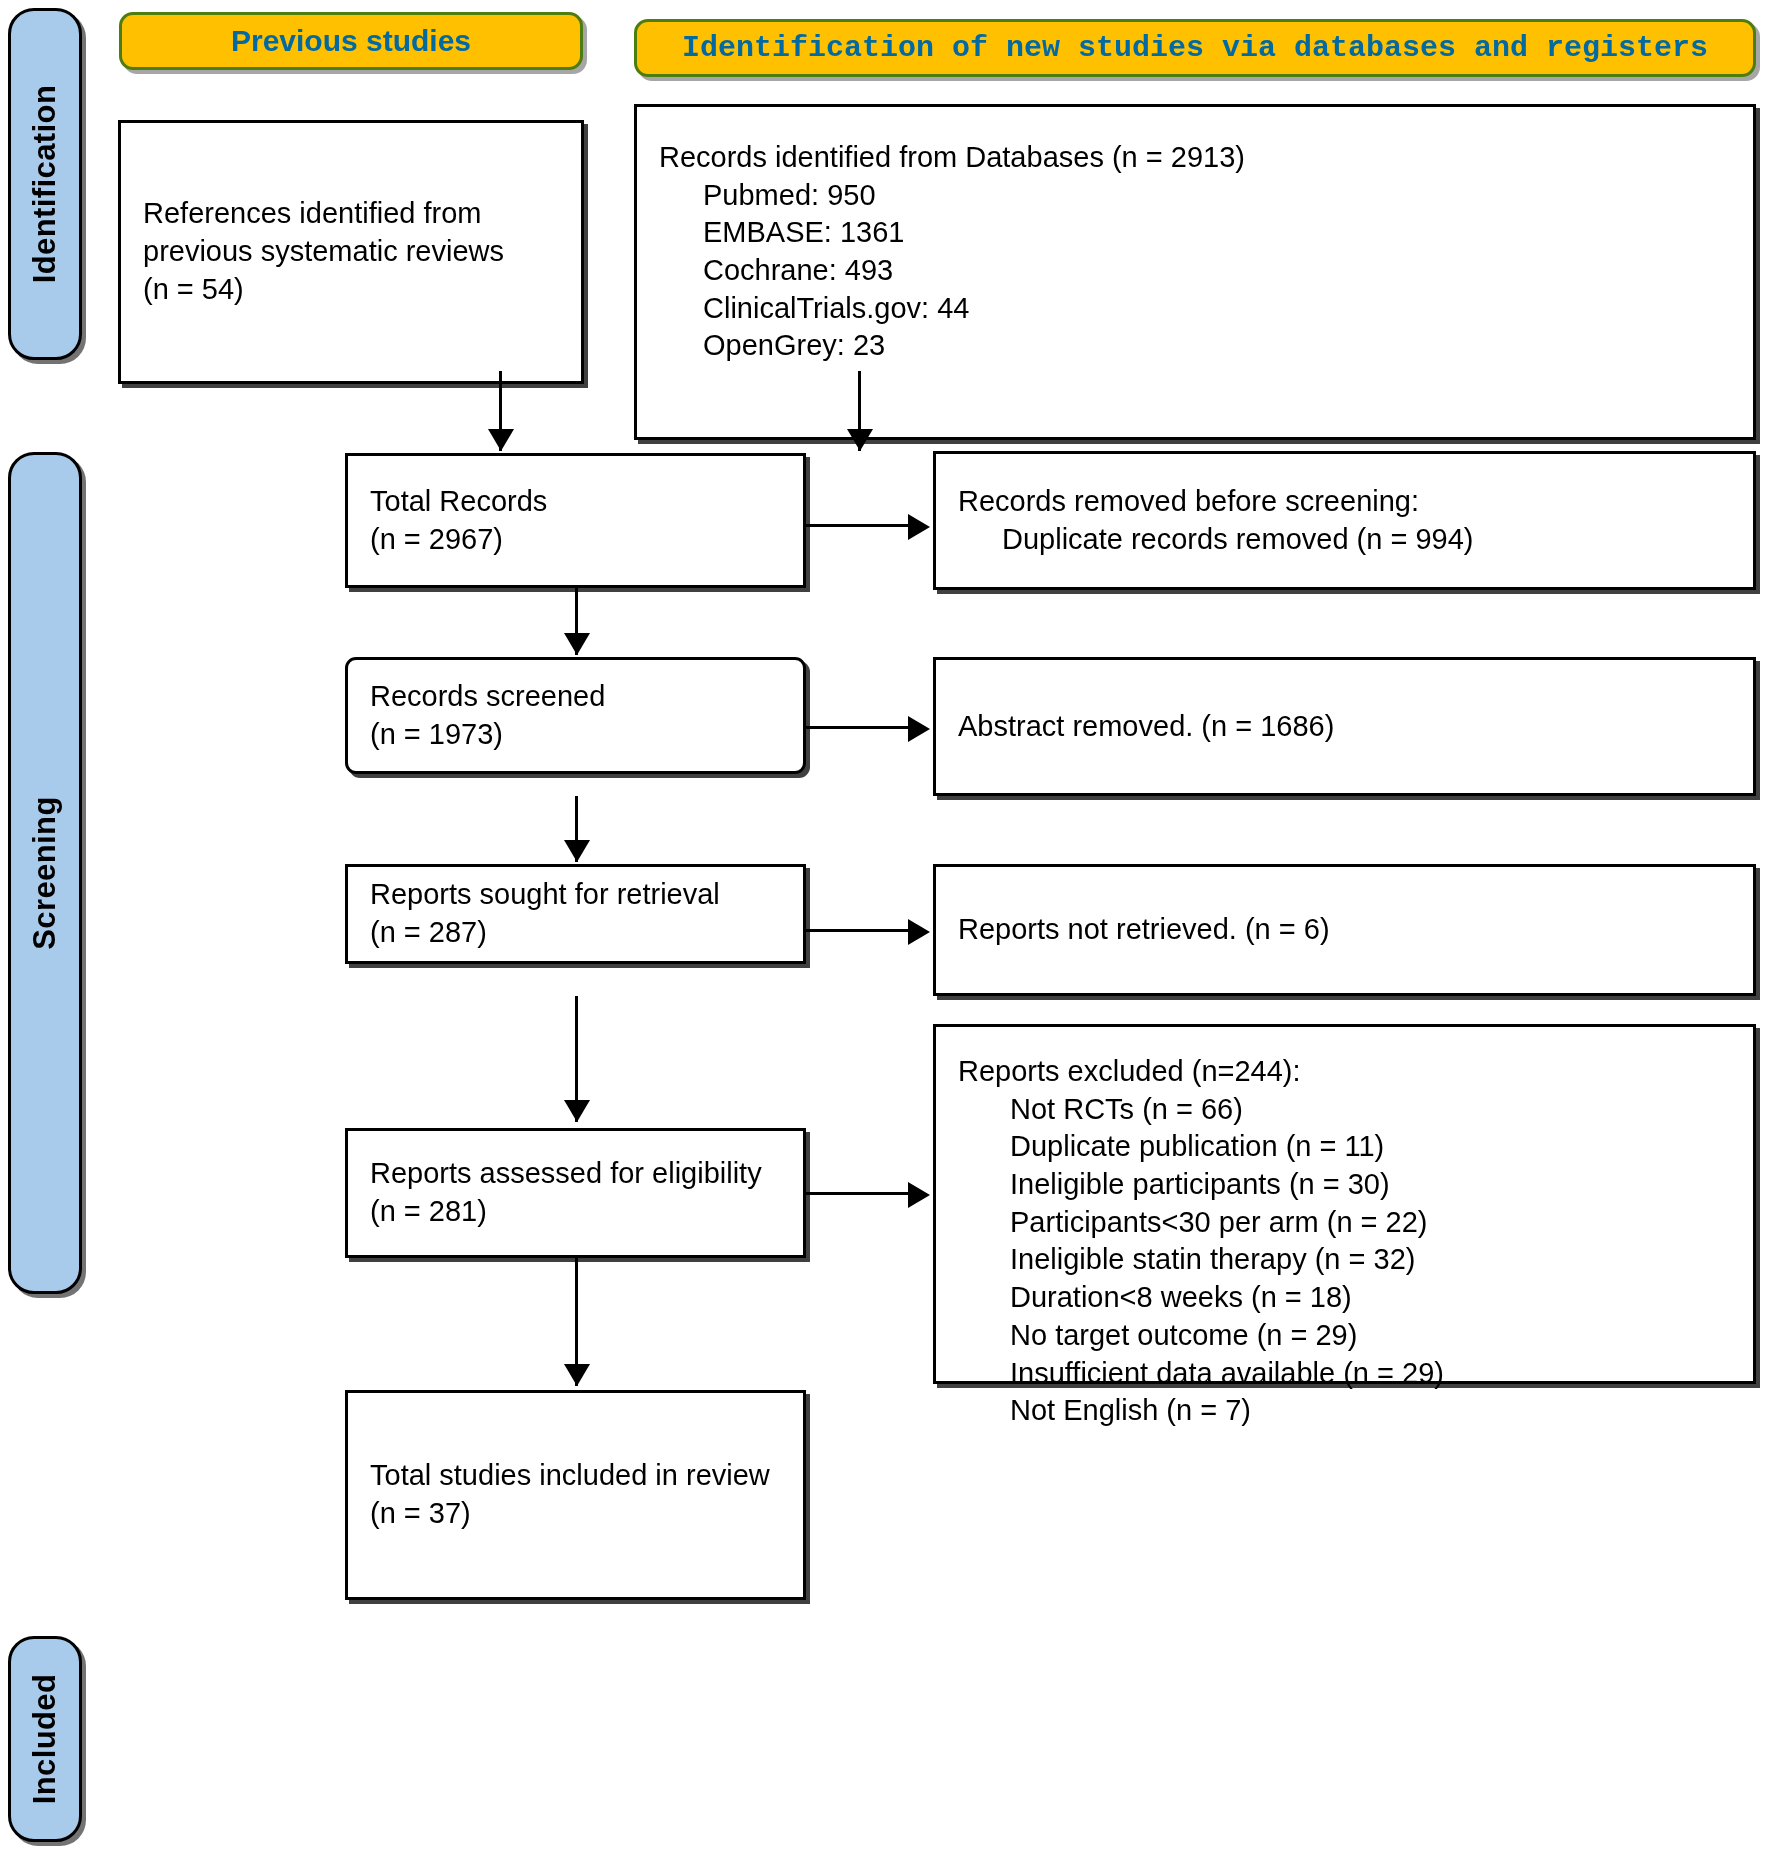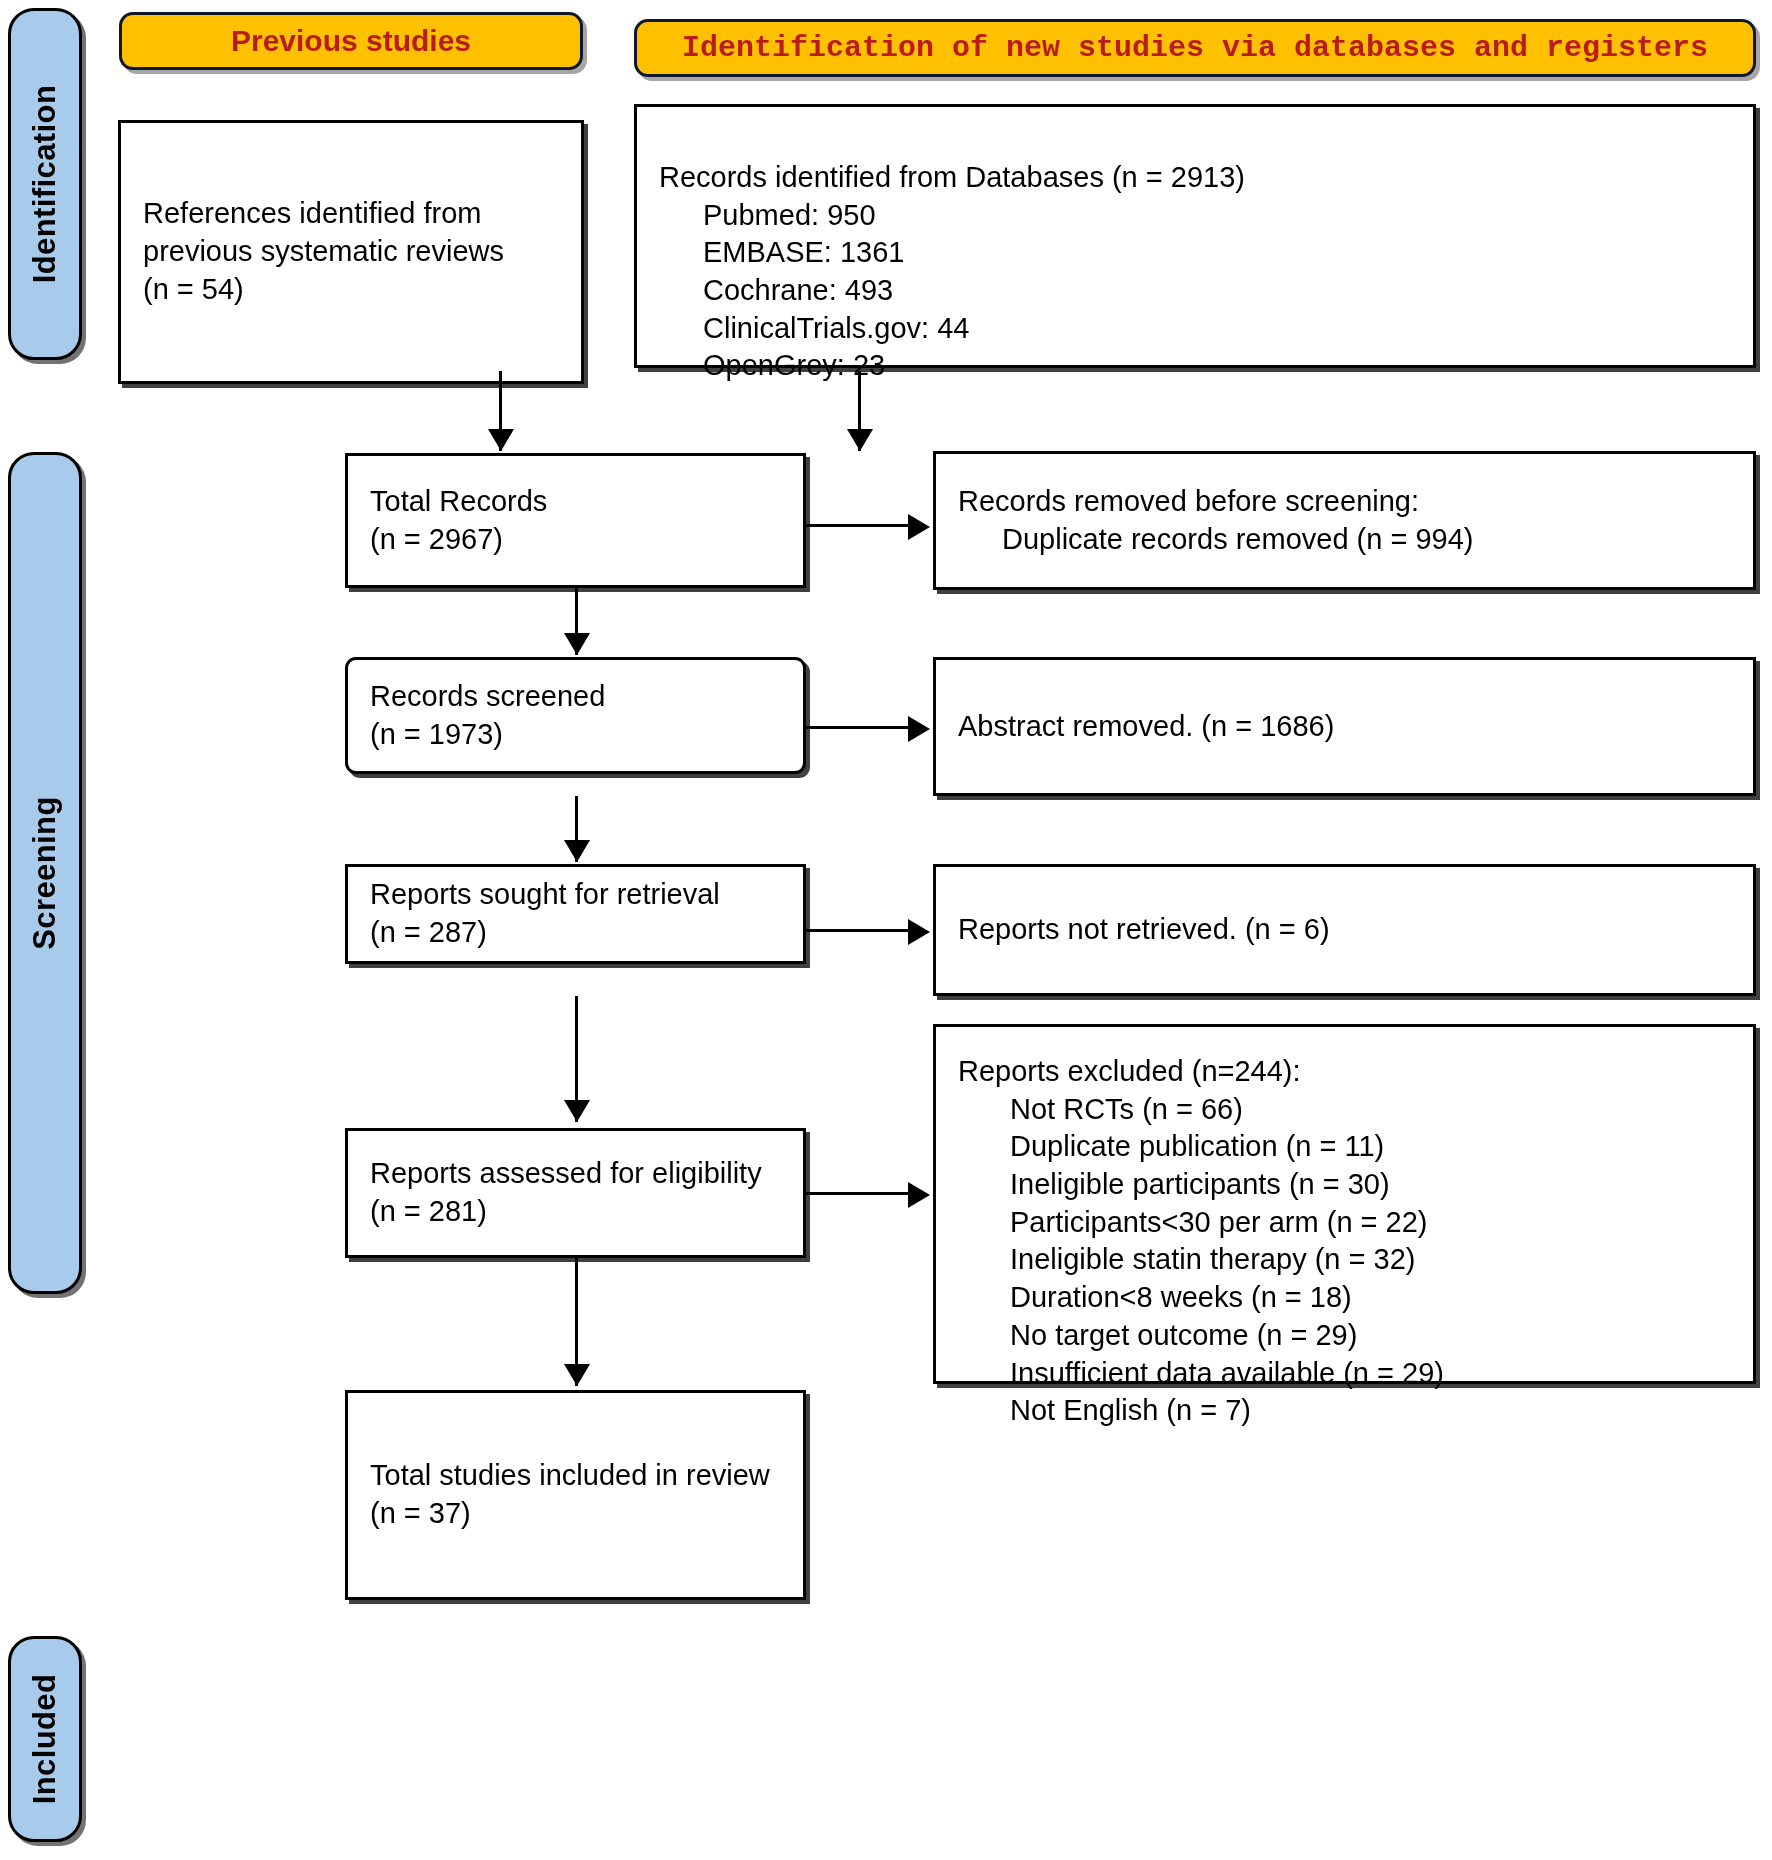--- a/index.html
+++ b/index.html
@@ -33,29 +33,29 @@
     font-weight:bold;
     font-size:31px;
     letter-spacing:0.4px;
     color:#000000;
   }
 
   
   .hdr{
     position:absolute;
     background:#FFC000;
-    border:3px solid #0f172a;
+    border:3px solid #4d7c0f;
     border-radius:14px;
     box-sizing:border-box;
     display:flex;
     align-items:center;
     justify-content:center;
     font-weight:bold;
     font-size:30px;
-    color:#b91c1c;
+    color:#0369a1;
     box-shadow:4px 4px 0 rgba(0,0,0,0.35);
   }
 
   
   .box{
     position:absolute;
     background:#ffffff;
     border:3px solid #000000;
     box-sizing:border-box;
     box-shadow:4px 4px 0 rgba(0,0,0,0.75);
@@ -115,21 +115,21 @@
   </div>
 
   <div class="hdr" style="left:634px; top:19px; width:1122px; height:58px;font-family:Liberation Mono, monospace;">
     <span>Identification of new studies via databases and registers</span>
   </div>
 
   <div class="box" style="left:118px; top:104px; width:466px; height:264px;margin-top:16px;">
     <div class="btxt"><span>References identified from</span><br><span>previous systematic reviews</span><br><span>(n = 54)</span></div>
   </div>
 
-  <div class="box vtop" style="left:634px; top:104px; width:1122px; height:264px; padding-top:52px;">
+  <div class="box vtop" style="left:634px; top:104px; width:1122px; height:336px; padding-top:32px;">
     <div class="btxt"><span>Records identified from Databases (n = 2913)</span><span class="sub">Pubmed: 950</span><span class="sub">EMBASE: 1361</span><span class="sub">Cochrane: 493</span><span class="sub">ClinicalTrials.gov: 44</span><span class="sub">OpenGrey: 23</span></div>
   </div>
 
   <div class="vline" style="left:499px; top:371px; height:80px;"></div>
   <div class="arrow-down" style="left:488px; top:429px;"></div>
 
   <div class="vline" style="left:858px; top:371px; height:80px;"></div>
   <div class="arrow-down" style="left:847px; top:429px;"></div>
 
   <div class="box" style="left:345px; top:453px; width:461px; height:135px;">

